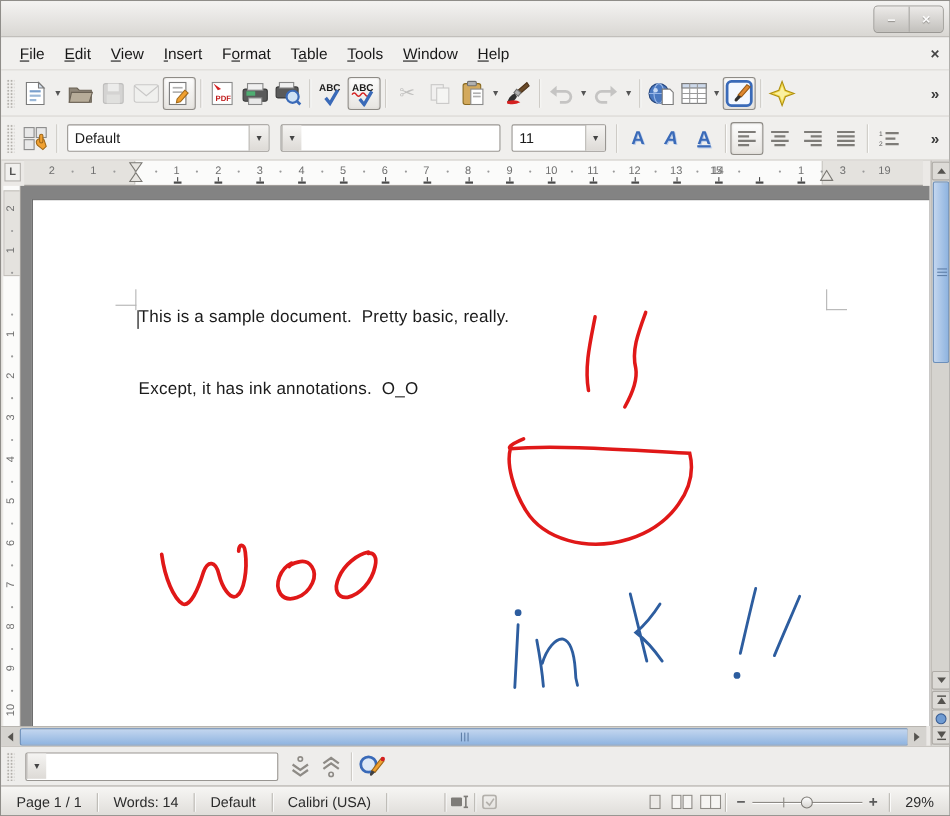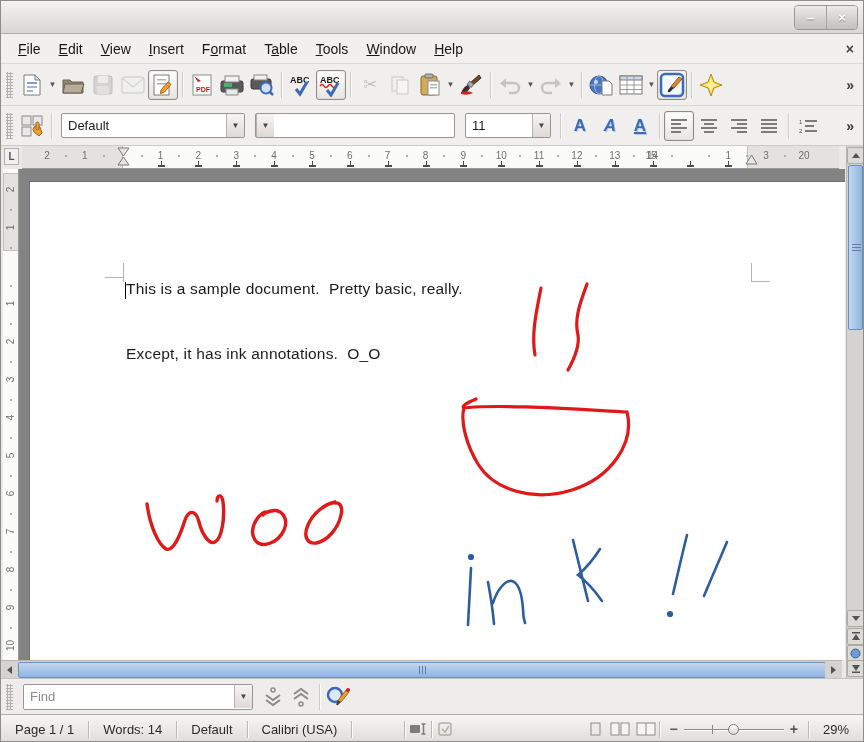--- a/index.html
+++ b/index.html
@@ -470,21 +470,21 @@
       <span class="rdot" style="left: 648.525px;"></span>
       <span class="tab-mark" style="left: 627.6px;"></span>
       <span class="rnum" style="left: 622px;">15</span>
       <span class="rdot" style="left: 686.375px;"></span>
       <span class="tab-mark" style="left: 665.45px;"></span>
       <span class="rnum" style="left: 699.3px;">1</span>
       <span class="rdot" style="left: 724.225px;"></span>
       <span class="tab-mark" style="left: 703.3px;"></span>
       <span class="rnum" style="left: 737.15px;">3</span>
       <span class="rdot" style="left: 762.075px;"></span>
-      <span class="rnum" style="left: 775px;">20</span>
+      <span class="rnum" style="left: 775px;">19</span>
     </div>
   <svg class="indent-marker" style="left:116px;" width="13" height="19">
     <path d="M1,1 h11 l-5.5,8 z" fill="#e8e6e2" stroke="#7a7873"></path>
     <path d="M1,18 h11 l-5.5,-8 z" fill="#e8e6e2" stroke="#7a7873"></path>
   </svg>
   <svg class="indent-marker" style="left:744px;top:153px;" width="13" height="11">
     <path d="M1,10 h11 l-5.5,-9 z" fill="#e8e6e2" stroke="#7a7873"></path>
   </svg>
   <div class="ruler-v" id="rulerV">
     <div class="vmargin"></div>
@@ -593,21 +593,20 @@
       <svg width="10" height="9">
           <path d="M5,7 L9,1 H1 z" fill="#55534f"></path>
           <rect x="1" y="7.5" width="8" height="1.5" fill="#55534f"></rect>
         </svg>
     </div>
   </div>
 
   <div class="findbar">
     <div class="grip"></div>
     <div class="combo find-combo">
-      <span class="combo-text">Find</span>
       <span class="combo-arrow">▼</span>
     </div>
     <div class="fbtn">
       <svg width="20" height="20">
         <circle cx="10" cy="3" r="2" fill="none" stroke="#8e8b86" stroke-width="1.5"></circle>
         <path d="M3,8 l7,5 7,-5 M3,13 l7,5 7,-5" fill="none" stroke="#8e8b86" stroke-width="2"></path>
       </svg>
     </div>
     <div class="fbtn">
       <svg width="20" height="20">

